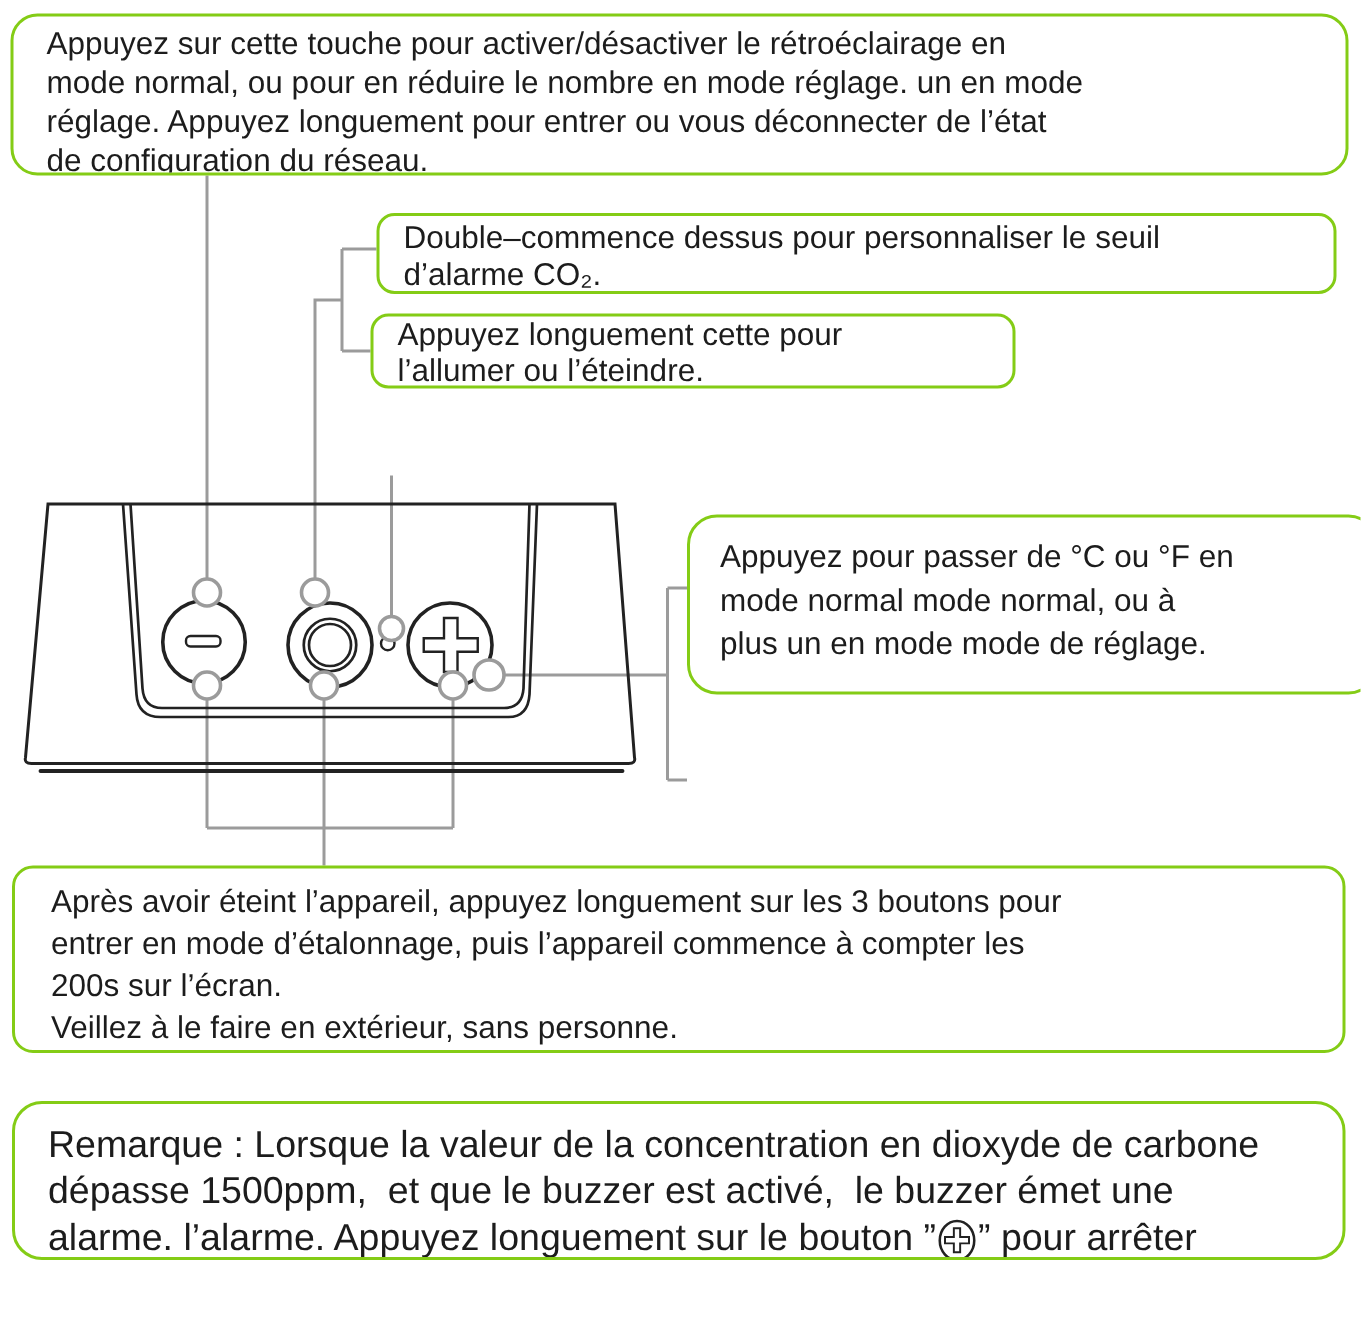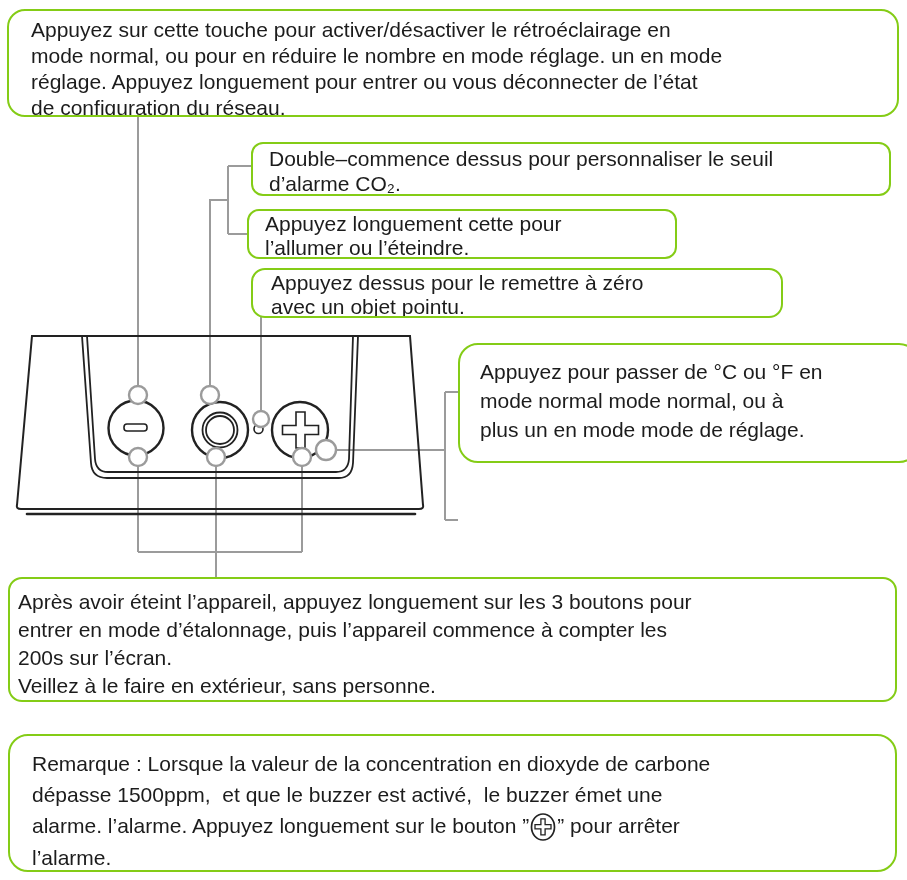--- a/index.html
+++ b/index.html
@@ -21,23 +21,23 @@
       font-size:21px;line-height:25px;padding:2px 14px 2px 16px;}
   .c3{left:247px;top:209px;width:430px;height:50px;border-radius:12px;
       font-size:21px;line-height:24px;padding:1px 12px 1px 16px;}
   .c4{left:251px;top:268px;width:532px;height:50px;border-radius:14px;
       font-size:21px;line-height:24px;padding:1px 14px 1px 18px;}
   .c5{left:458px;top:343px;width:461px;height:120px;border-radius:20px;
       font-size:21px;line-height:29px;padding:12px 16px 12px 20px;}
   .c6{left:458px;top:485px;width:409px;height:73px;border-radius:14px;
       font-size:20px;line-height:24px;padding:1px 8px 1px 14px;}
   .c7{left:8px;top:577px;width:889px;height:125px;border-radius:14px;
-      font-size:21px;line-height:28px;padding:9px 16px 6px 8px;}
-  .c8{left:8px;top:734px;width:889px;height:138px;border-radius:20px;
-      font-size:21px;line-height:31px;padding:12px 16px 8px 22px;}
+      font-size:21px;line-height:28px;padding:9px 16px 6px 24px;}
+  .c8{left:8px;top:734px;width:889px;height:106px;border-radius:20px;
+      font-size:25px;line-height:31px;padding:12px 16px 8px 22px;}
   .inline-plus{vertical-align:-9px;margin:0 1px;}
 </style>
 </head>
 <body>
 
 <div class="page">
 
   <svg class="diagram" width="907" height="880" viewBox="0 0 907 880">
 
     <g stroke="#9b9b9b" stroke-width="2" fill="none">
@@ -88,22 +88,20 @@
 mode normal, ou pour en réduire le nombre en mode réglage. un en mode
 réglage. Appuyez longuement pour entrer ou vous déconnecter de l’état
 de configuration du réseau.</span></div>
 
   <div class="callout c2"><span>Double–commence dessus pour personnaliser le seuil
 d’alarme CO₂.</span></div>
 
   <div class="callout c3"><span>Appuyez longuement cette pour
 l’allumer ou l’éteindre.</span></div>
 
-  <div class="callout c4"><span>Appuyez dessus pour le remettre à zéro
-avec un objet pointu.</span></div>
 
   <div class="callout c5"><span>Appuyez pour passer de °C ou °F en
 mode normal mode normal, ou à
 plus un en mode mode de réglage.</span></div>
 
 
   <div class="callout c7"><span>Après avoir éteint l’appareil, appuyez longuement sur les 3 boutons pour
 entrer en mode d’étalonnage, puis l’appareil commence à compter les
 200s sur l’écran.
 Veillez à le faire en extérieur, sans personne.</span></div>

